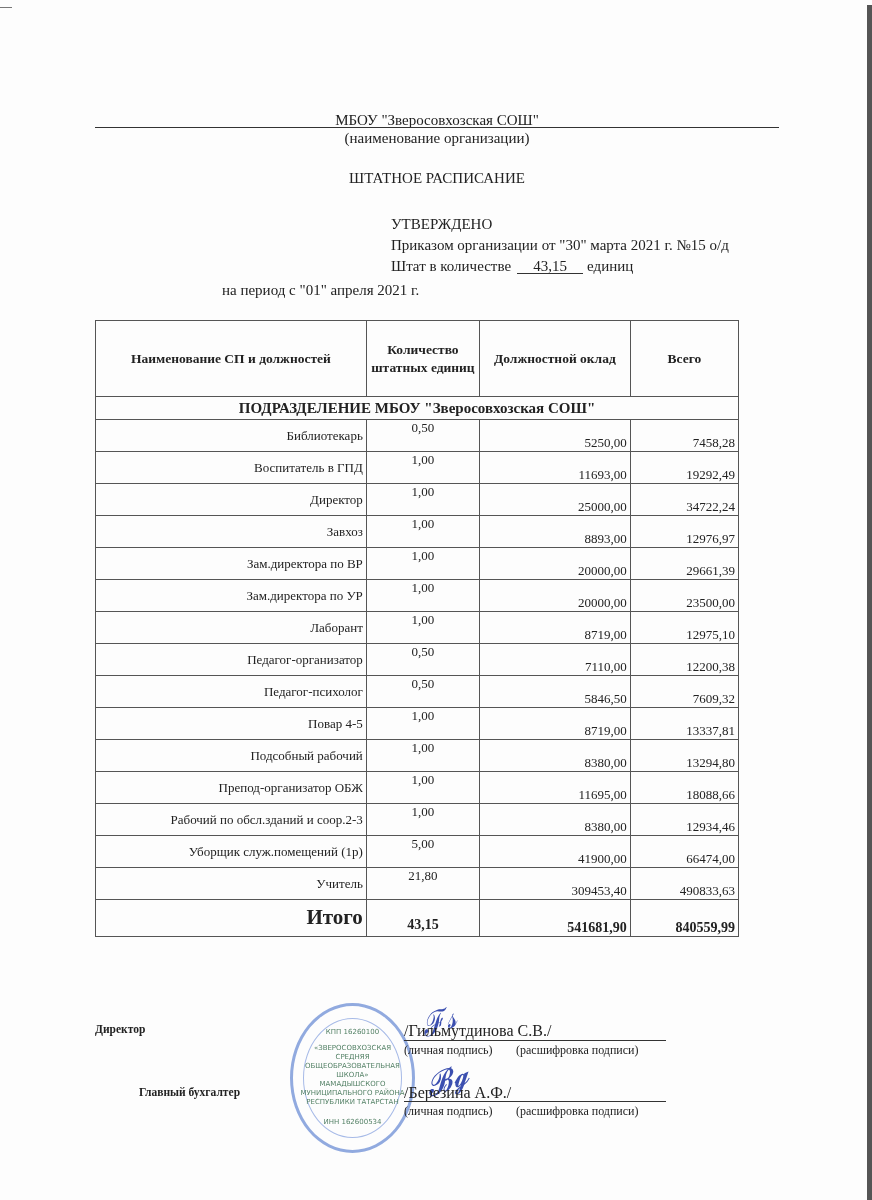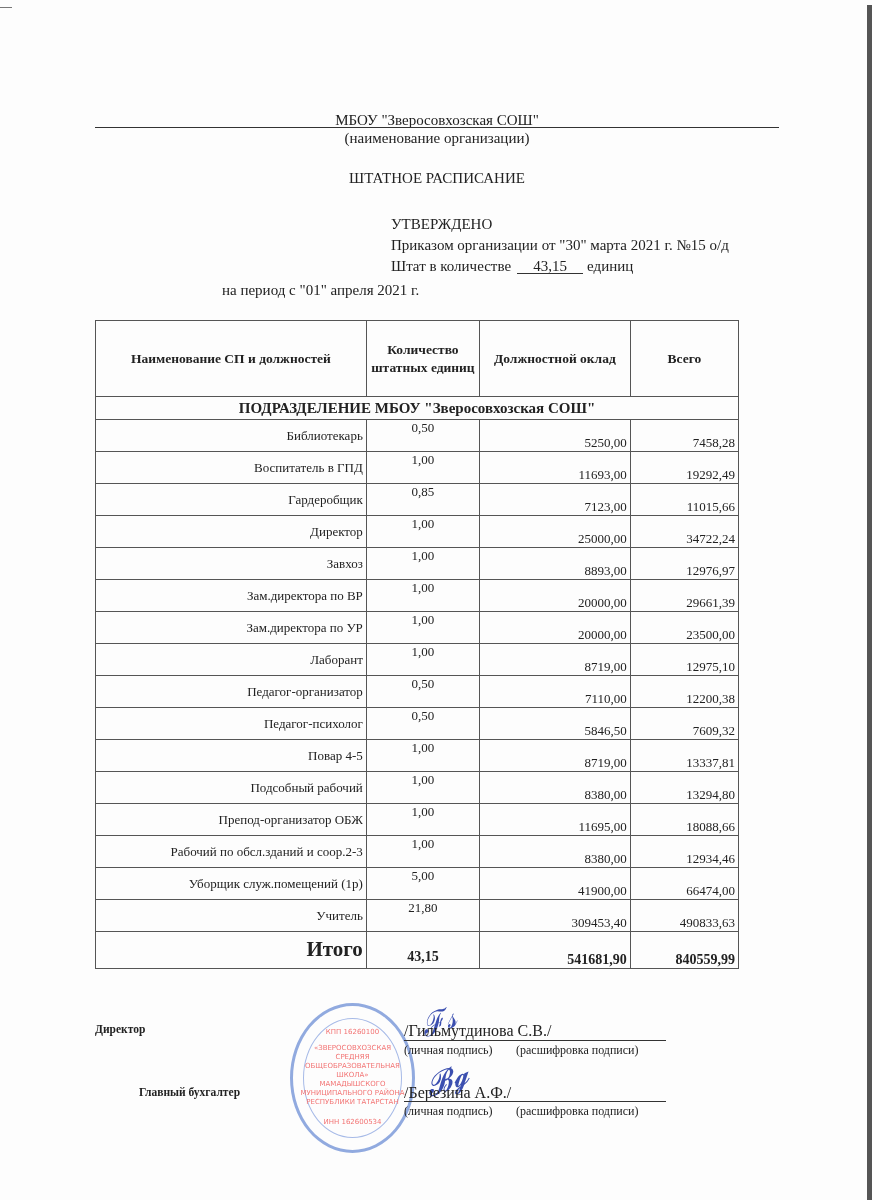--- a/index.html
+++ b/index.html
@@ -41,21 +41,21 @@
 
   .sig-label { position: absolute; left: 95px; font-size: 11.5px; font-weight: bold; }
   .sig-line { position: absolute; left: 404px; width: 262px; height: 1px; background: #333; }
   .sig-name { position: absolute; left: 404px; width: 254px; text-align: left; font-size: 16px; }
   .sig-cap1 { position: absolute; left: 404px; font-size: 12px; }
   .sig-cap2 { position: absolute; left: 516px; font-size: 12px; }
 
   .stamp {
     position: absolute; left: 290px; top: 1003px; width: 125px; height: 150px;
     border: 3px solid #6e8fd6; border-radius: 50%; opacity: 0.75;
-    color: #ef4444; font-family: "DejaVu Sans", sans-serif; text-align: center;
+    color: #14532d; font-family: "DejaVu Sans", sans-serif; text-align: center;
     box-sizing: border-box;
   }
   .stamp .inner { position: absolute; left: 10px; top: 12px; right: 10px; bottom: 12px; border: 1px solid #8aa4e0; border-radius: 50%; }
   .stamp .txt { position: absolute; left: 0; right: 0; top: 38px; font-size: 7px; line-height: 9px; }
   .stamp .kpp { position: absolute; left: 0; right: 0; top: 22px; font-size: 7px; }
   .stamp .inn { position: absolute; left: 0; right: 0; top: 112px; font-size: 7px; }
   .signature { position: absolute; font-family: "DejaVu Serif", serif; font-style: italic; color: #3b4fb0; font-size: 30px; transform: rotate(-20deg); }
 </style>
 </head>
 <body>
@@ -104,26 +104,20 @@
         <td class="sal">5250,00</td>
         <td class="tot">7458,28</td>
       </tr>
       <tr class="row">
         <td class="name">Воспитатель в ГПД</td>
         <td class="qty">1,00</td>
         <td class="sal">11693,00</td>
         <td class="tot">19292,49</td>
       </tr>
       <tr class="row">
-        <td class="name">Гардеробщик</td>
-        <td class="qty">0,85</td>
-        <td class="sal">7123,00</td>
-        <td class="tot">11015,66</td>
-      </tr>
-      <tr class="row">
         <td class="name">Директор</td>
         <td class="qty">1,00</td>
         <td class="sal">25000,00</td>
         <td class="tot">34722,24</td>
       </tr>
       <tr class="row">
         <td class="name">Завхоз</td>
         <td class="qty">1,00</td>
         <td class="sal">8893,00</td>
         <td class="tot">12976,97</td>

